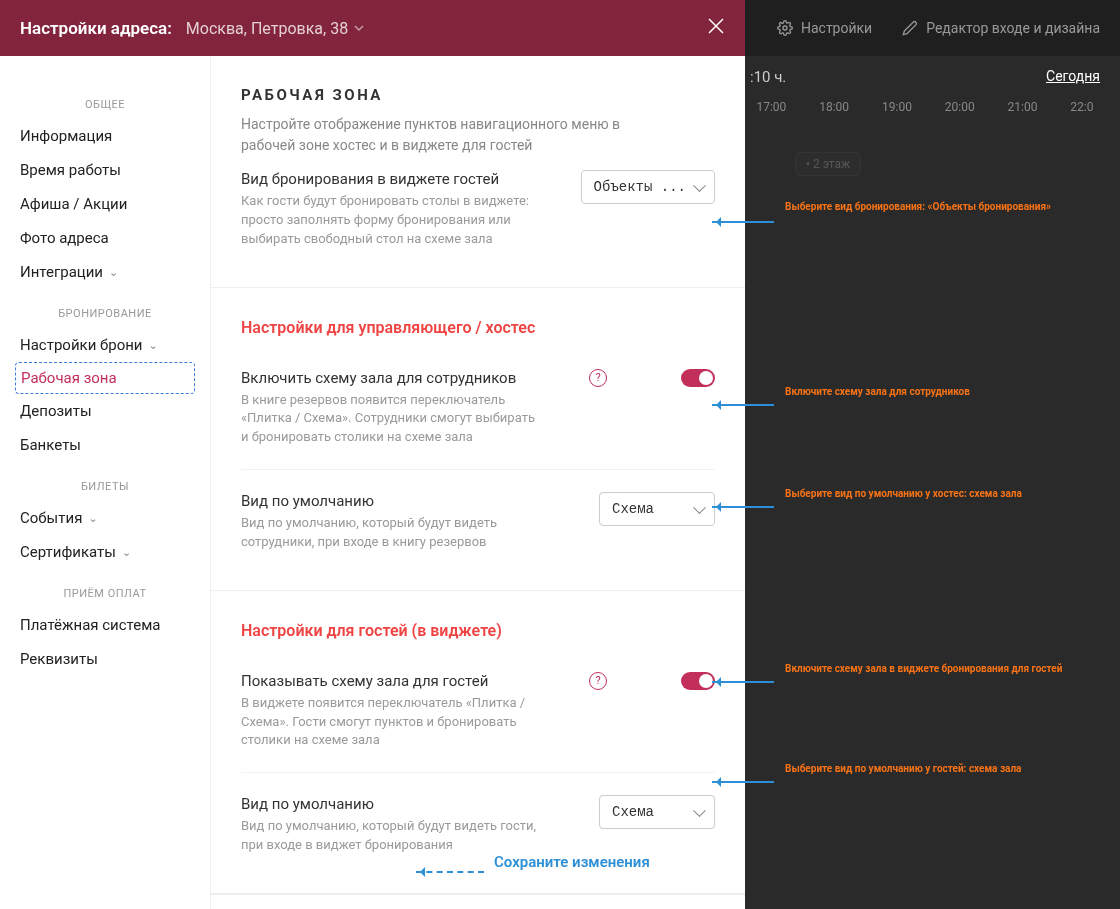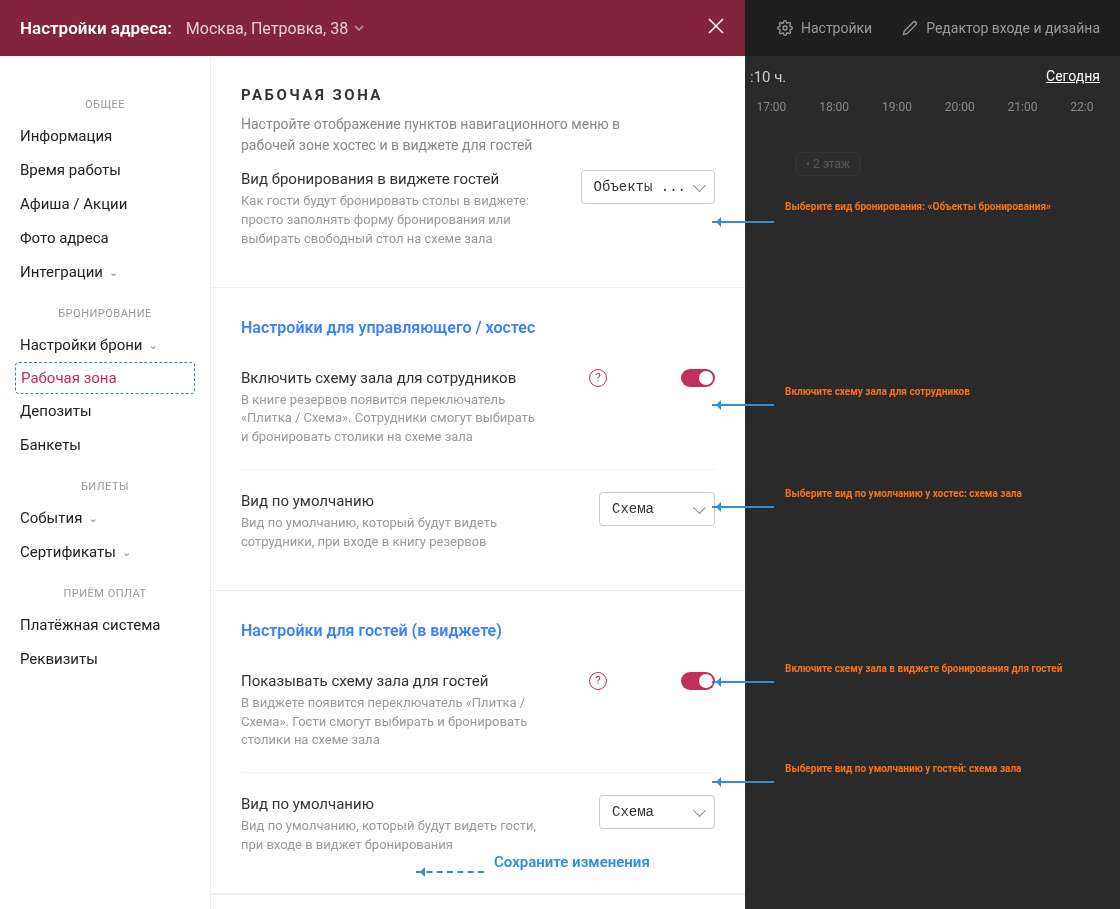--- a/index.html
+++ b/index.html
@@ -25,21 +25,21 @@
 .sidebar { width: 210px; padding: 24px 0; overflow-y: auto; }
 .side-section { font-size: 11px; letter-spacing: 0.5px; color: #999; text-transform: uppercase; padding: 18px 20px 8px; text-align: center; }
 .side-item { font-size: 15px; color: #222; padding: 8px 20px; display: flex; align-items: center; gap: 6px; cursor: pointer; }
 .side-item.active { color: #c22f5b; border: 1.5px dashed #3d7bd9; border-radius: 4px; margin: 0 15px; padding: 6px 5px; }
 .chev { font-size: 11px; color: #888; }
 
 .content { flex: 1; overflow-y: auto; background: #fff; border-left: 1px solid #eee; }
 .section { padding: 30px 30px 24px; border-bottom: 1px solid #eee; }
 .sec-title { font-size: 15px; font-weight: 700; letter-spacing: 2.5px; color: #333; margin-bottom: 10px; }
 .sec-desc { font-size: 14px; color: #888; line-height: 1.5; max-width: 400px; }
-.sub-title { font-size: 16px; font-weight: 600; color: #3b82f6; margin-bottom: 18px; }
+.sub-title { font-size: 16px; font-weight: 600; color: #ef4444; margin-bottom: 18px; }
 .row { display: flex; align-items: flex-start; padding: 14px 0; gap: 20px; }
 .row + .row { border-top: 1px solid #f2f2f2; margin-top: 8px; padding-top: 22px; }
 .row-left { flex: 1; }
 .row-label { font-size: 15px; color: #333; margin-bottom: 4px; }
 .row-help { font-size: 13px; color: #9a9a9a; line-height: 1.45; max-width: 300px; }
 .row-right { display: flex; align-items: center; gap: 12px; min-width: 130px; justify-content: flex-end; }
 
 .select { border: 1px solid #ccc; border-radius: 4px; padding: 8px 28px 8px 12px; font-size: 14px; color: #333; min-width: 116px; position: relative; background: #fff; cursor: pointer; font-family: Liberation Mono, monospace; }
 .select::after { content: ""; position: absolute; right: 10px; top: 50%; width: 8px; height: 8px; border-right: 1.5px solid #888; border-bottom: 1.5px solid #888; transform: translateY(-65%) rotate(45deg); }
 
@@ -181,21 +181,21 @@
             <div class="select">Схема</div>
           </div>
         </div>
       </div>
 
       <div class="section">
         <div class="sub-title">Настройки для гостей (в виджете)</div>
         <div class="row">
           <div class="row-left">
             <div class="row-label">Показывать схему зала для гостей</div>
-            <div class="row-help">В виджете появится переключатель «Плитка / Схема». Гости смогут выбирать и бронировать столики на схеме зала</div>
+            <div class="row-help">В виджете появится переключатель «Плитка / Схема». Гости смогут пунктов и бронировать столики на схеме зала</div>
           </div>
           <div class="row-right">
             <div class="help-icon">?</div>
             <div style="width:50px"></div>
             <div class="toggle"></div>
           </div>
         </div>
         <div class="row">
           <div class="row-left">
             <div class="row-label">Вид по умолчанию</div>

